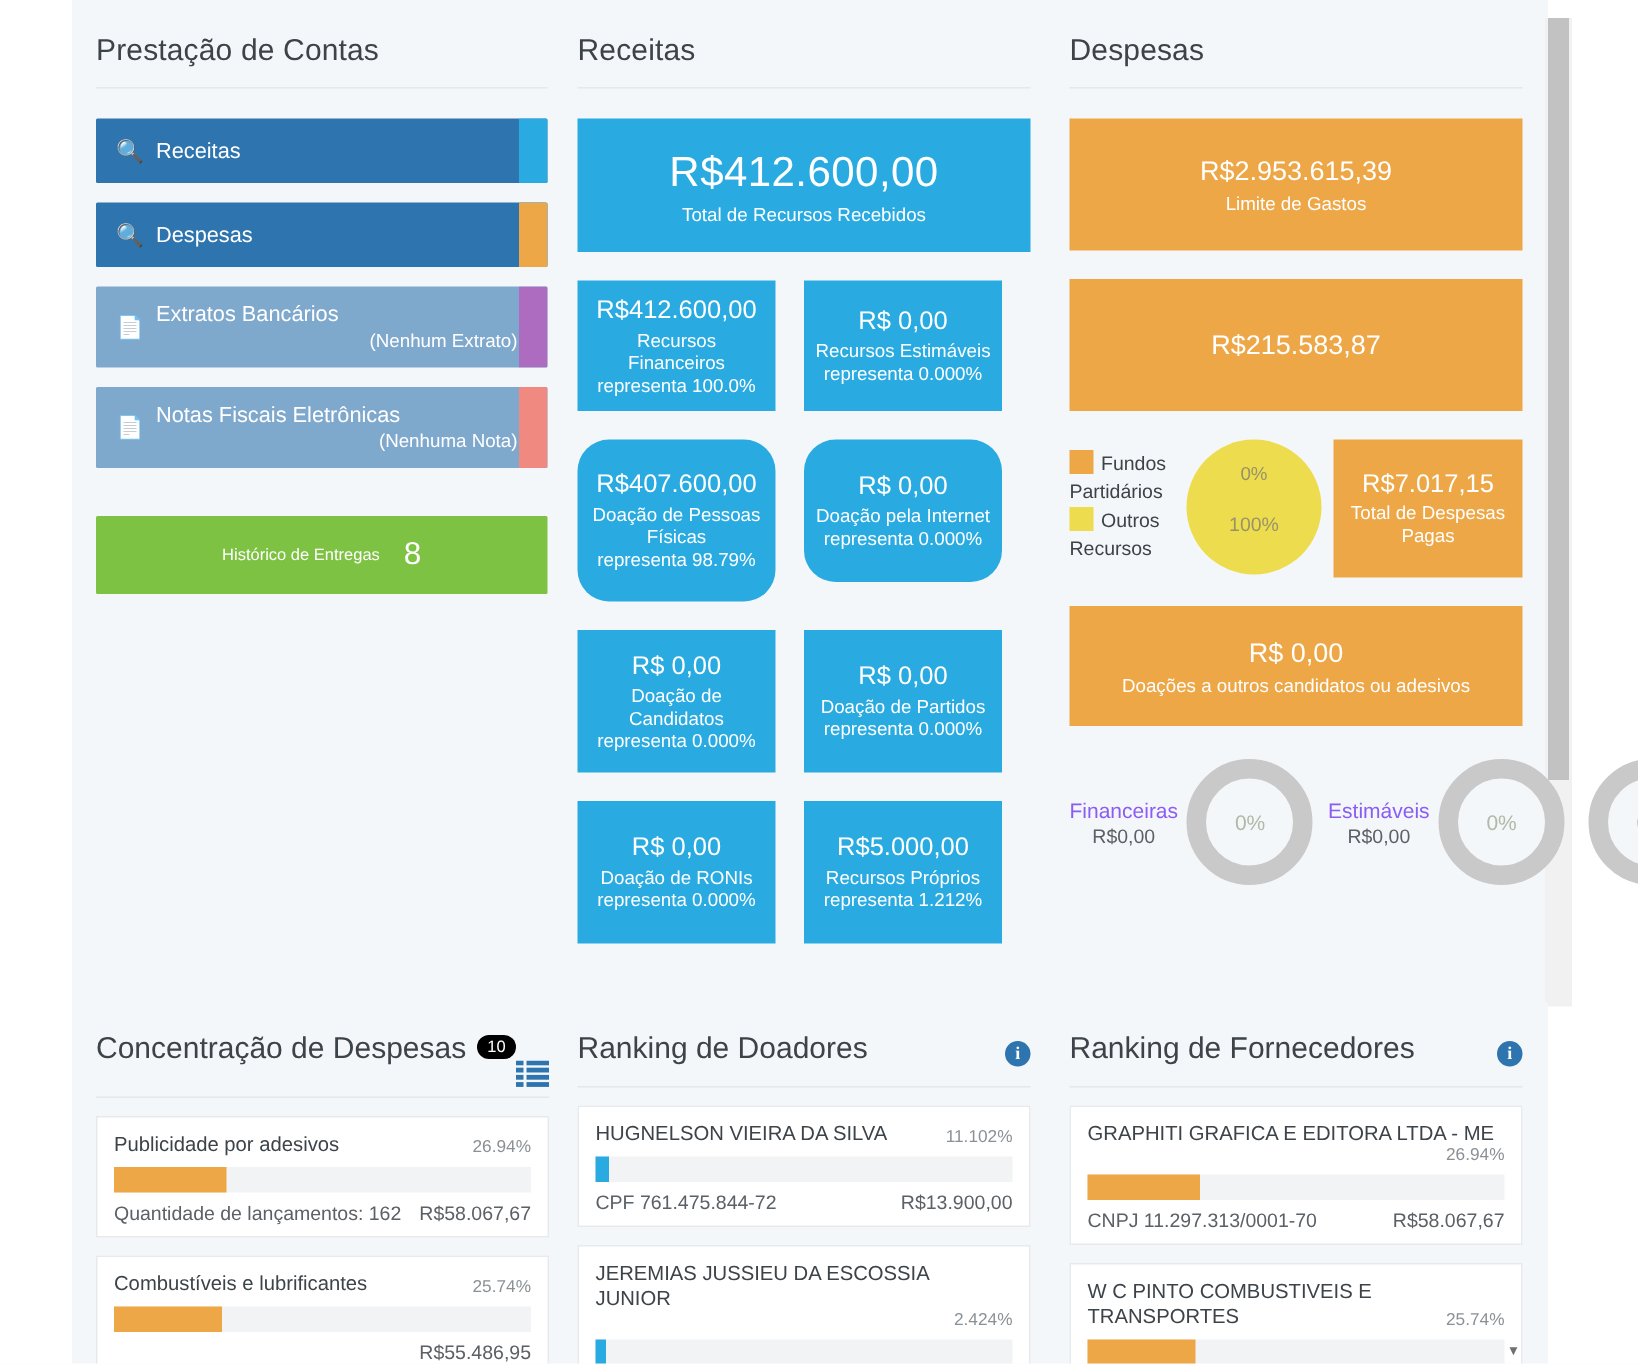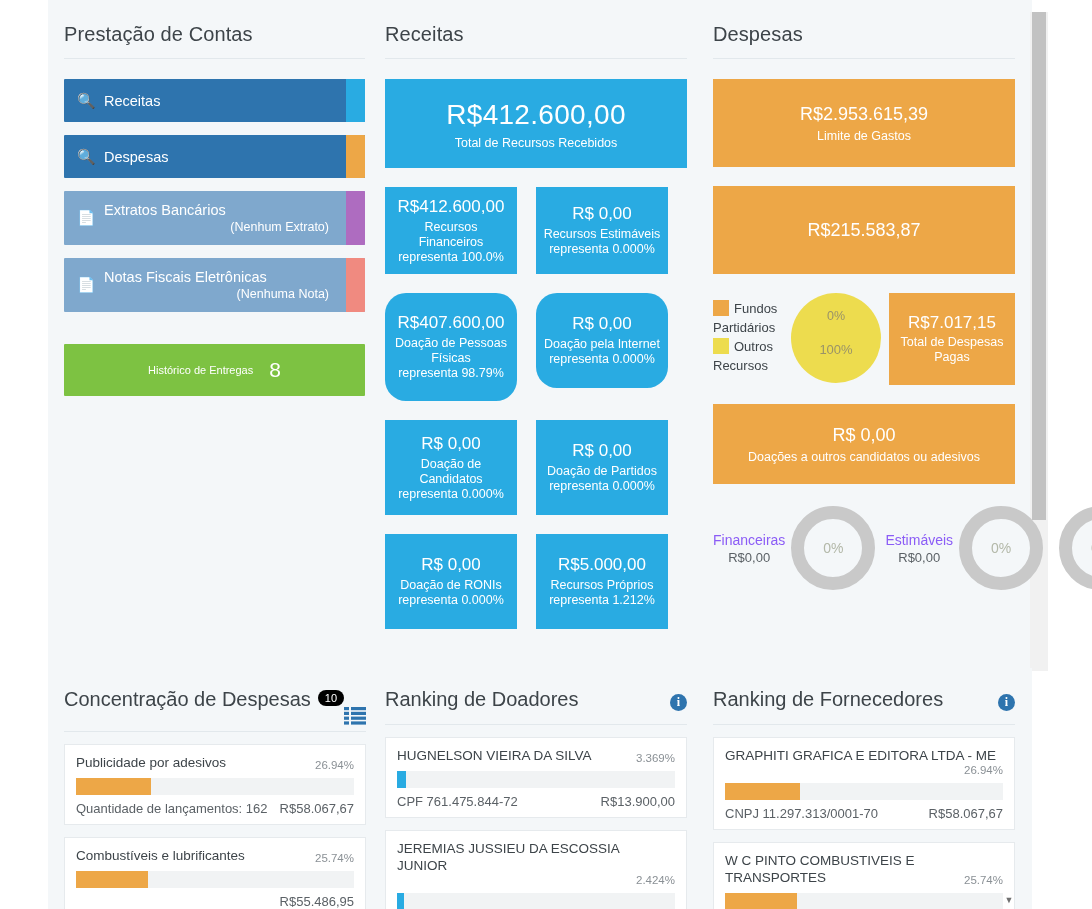--- a/index.html
+++ b/index.html
@@ -39,21 +39,21 @@
     cursor: pointer; border-radius: 1px;
   }
   .pc-btn .accent { position: absolute; right: 0; top: 0; bottom: 0; width: 19px; }
   .pc-btn .ico {
     width: 34px; text-align: center; color: #fff; font-size: 15px;
     font-weight: bold; flex: 0 0 34px; margin-left: 6px;
   }
   .pc-btn .lbl { color: #ffffff; font-size: 14.5px; }
   .pc-btn.dark { background: #2e74ae; }
   .pc-btn.light { background: #7fa8cd; height: 54px; }
-  .pc-btn.light .stack { display:flex; flex-direction:column; flex:1; padding-right: 36px; }
+  .pc-btn.light .stack { display:flex; flex-direction:column; flex:1; padding-right: 20px; }
   .pc-btn.light .sub { color: #ffffff; font-size: 12.5px; text-align: right; margin-top: 2px; }
 
   .hist-btn {
     margin-top: 32px; height: 52px; background: #7dc242;
     display: flex; align-items: center; justify-content: center; gap: 16px;
     color: #fff; cursor: pointer; border-radius: 1px;
   }
   .hist-btn .ht { font-size: 11px; }
   .hist-btn .hn { font-size: 21px; }
 
@@ -385,21 +385,21 @@
     <div class="bcol b2">
       <div class="bhead">
         <div class="t">Ranking de Doadores</div>
         <div class="info-i">i</div>
       </div>
       <div class="brule" style="margin-top:13px;"></div>
 
       <div class="rank-card">
         <div class="rank-top">
           <div class="rank-name">HUGNELSON VIEIRA DA SILVA</div>
-          <div class="rank-pct">3.369%</div>
+          <div class="rank-pct">11.102%</div>
         </div>
         <div class="bar">
               <i class="blue" style="width:3.4%"></i>
             </div>
         <div class="rank-bot">
           <span>CPF 761.475.844-72</span>
           <span>R$13.900,00</span>
         </div>
       </div>
 

